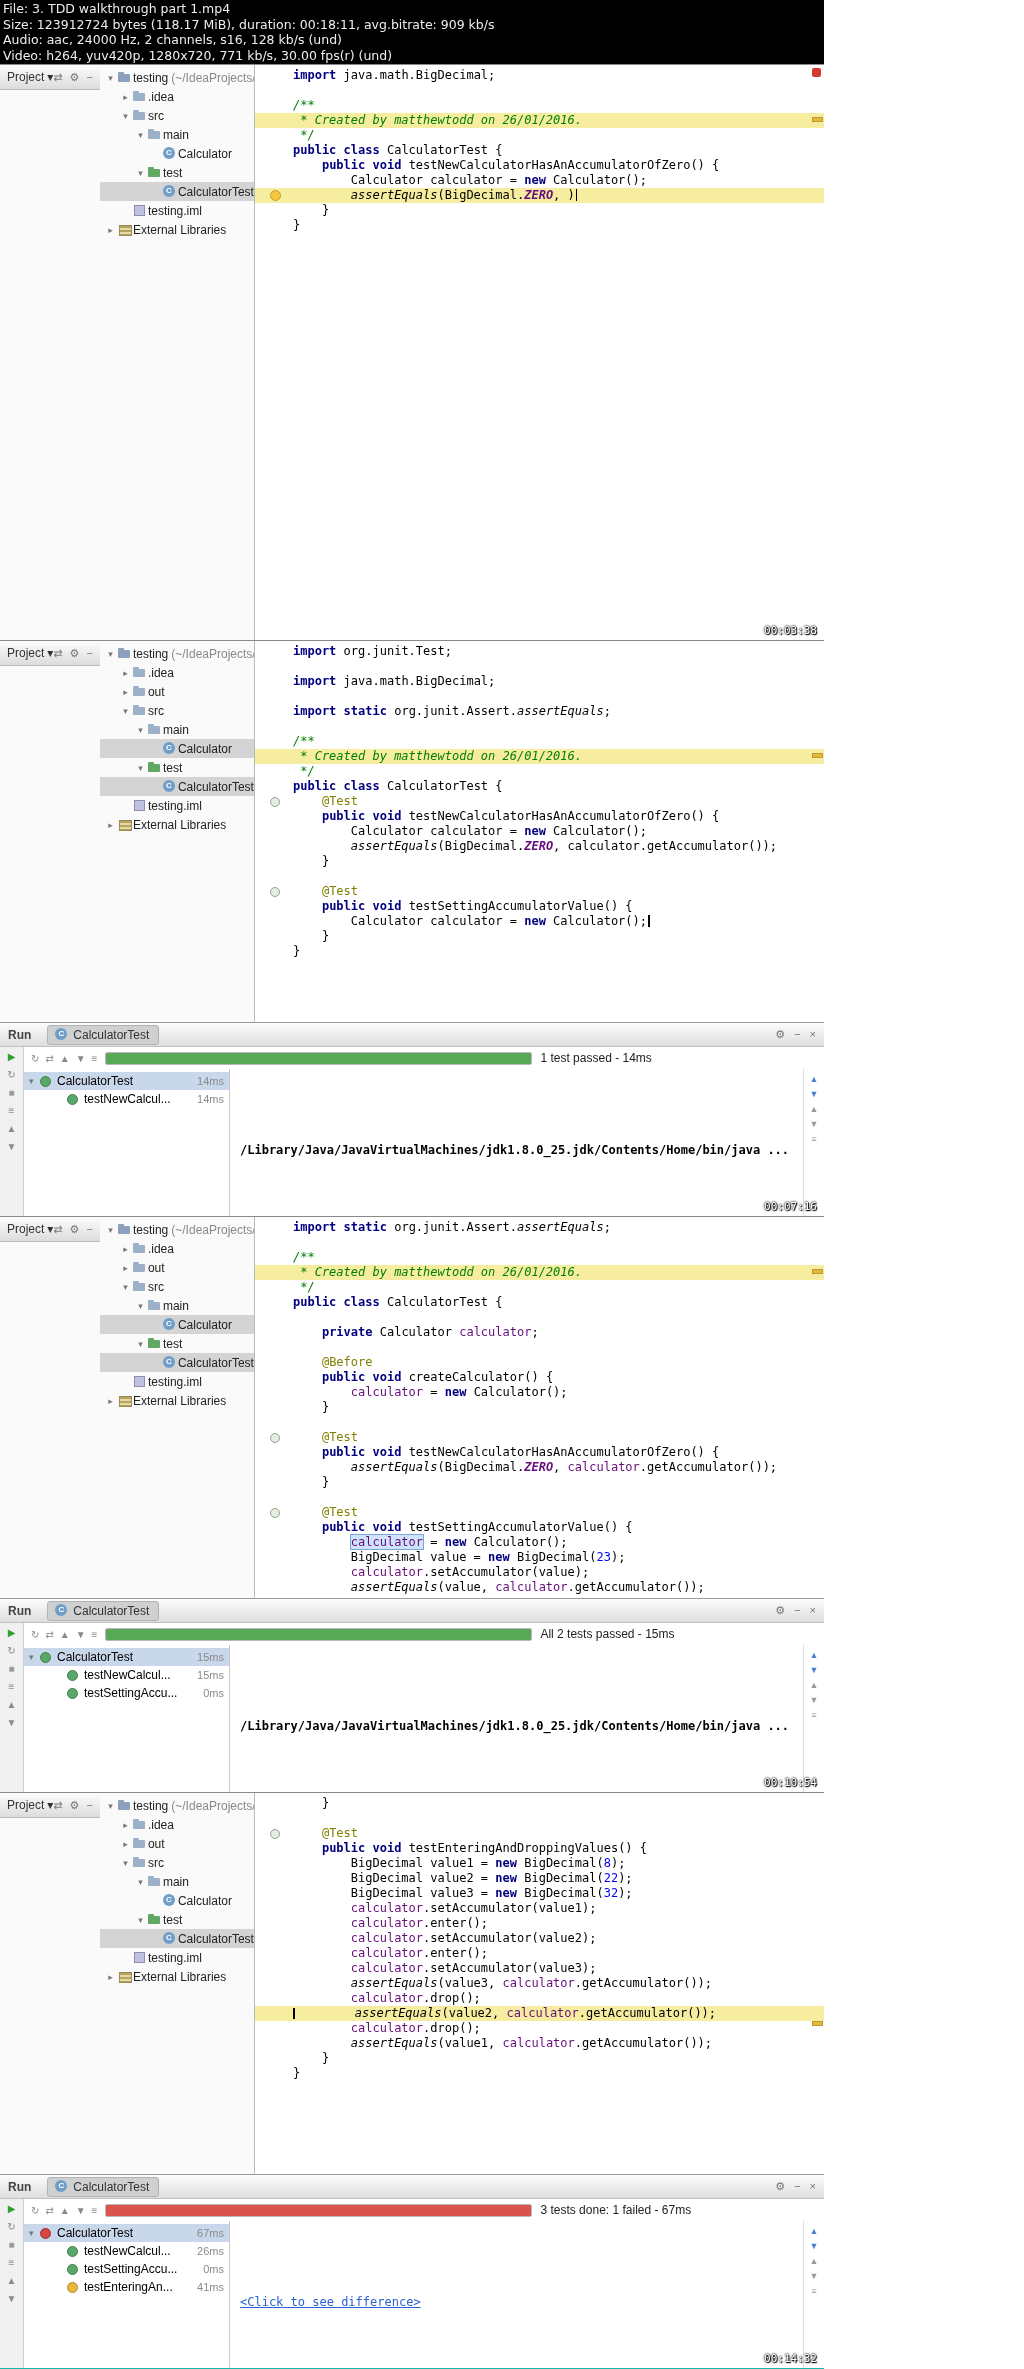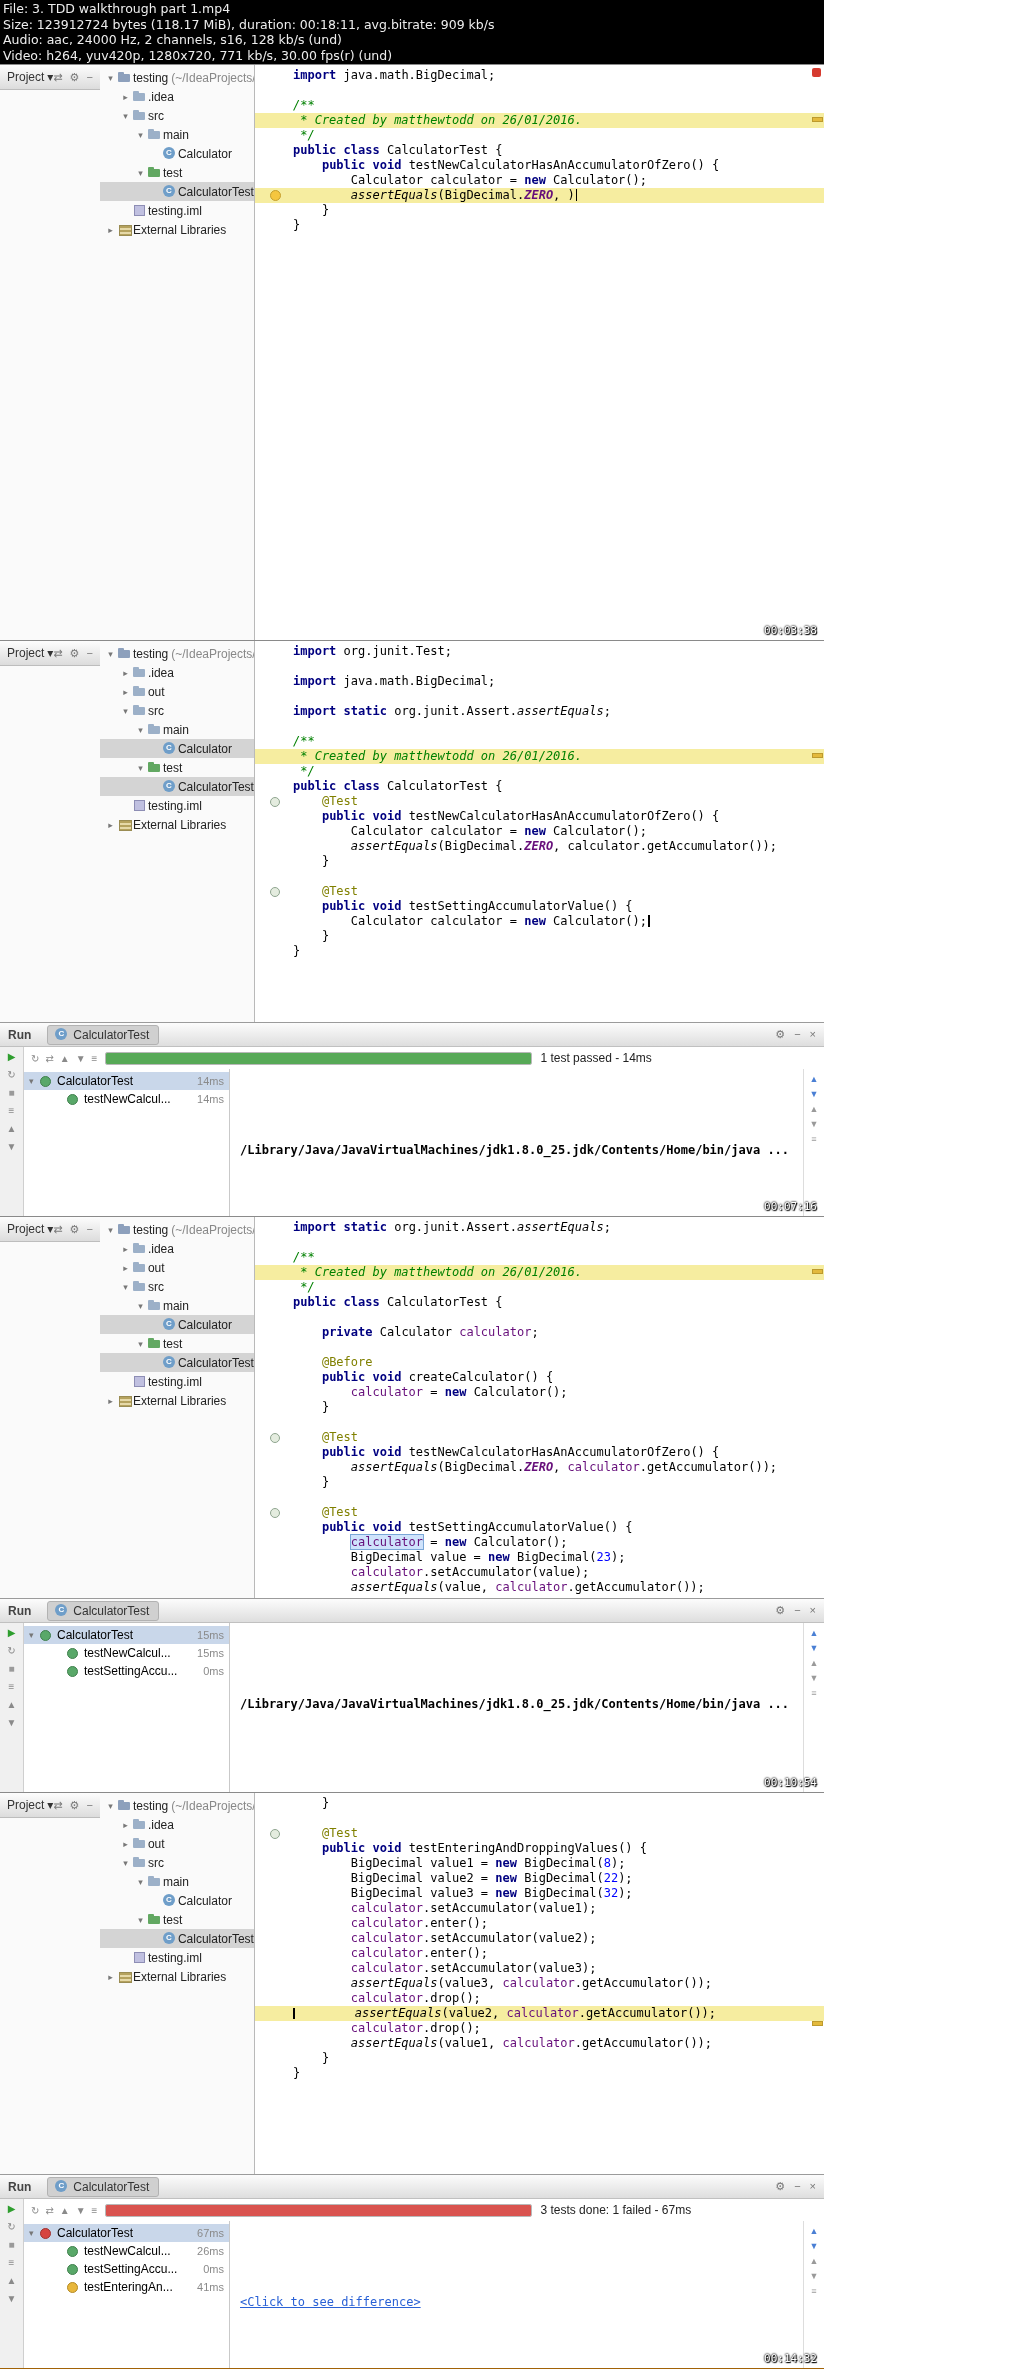--- a/index.html
+++ b/index.html
@@ -1,17 +1,17 @@
 <!DOCTYPE html>
 <html><head>
 <meta charset="utf-8">
 <style>
   html,body{margin:0;padding:0;background:#fff;}
   body{width:1024px;font-family:"Liberation Sans",sans-serif;-webkit-font-smoothing:antialiased;}
-  #sheet{width:824px;height:2369px;overflow:hidden;background:#a16207;}
+  #sheet{width:824px;height:2369px;overflow:hidden;background:#14b8a6;}
 
   
   .meta{background:#000;color:#ededed;height:64px;box-sizing:border-box;padding:1px 0 0 3px;
         font-family:"DejaVu Sans",sans-serif;font-size:12.5px;line-height:15.5px;}
   .meta-line{white-space:nowrap;}
 
   
   .scene{position:relative;height:576px;box-sizing:border-box;border-top:1px solid #8a8a8a;
          display:flex;flex-direction:column;background:#fff;}
   .ide{flex:1;min-height:0;display:flex;}
@@ -804,20 +804,33 @@
           <div class="rbody">
             <div class="rail">
               <span class="ic-play"></span>
               <span class="ic-rerun"></span>
               <span class="ic-stop"></span>
               <span class="ic-filter"></span>
               <span class="ic-up"></span>
               <span class="ic-down"></span>
             </div>
             <div class="rmain">
+              <div class="rbar-row">
+                <span class="rtb">
+                  <span class="ic-rerun"></span>
+                  <span class="ic-swap"></span>
+                  <span class="ic-up"></span>
+                  <span class="ic-down"></span>
+                  <span class="ic-filter"></span>
+                </span>
+                <div class="progress">
+                  <div class="fill" style="background: rgb(87, 169, 87);"></div>
+                </div>
+                <span class="rstatus">All 2 tests passed - 15ms</span>
+              </div>
               <div class="rsplit">
                 <div class="rtree">
 
                     <div class="rtrow state-ok root sel">
                       <span class="rarrow ic-chev"></span>
                       <span class="ball"></span>
                       <span class="rlabel">CalculatorTest</span>
                       <span class="rtime">15ms</span>
                     </div>
 

